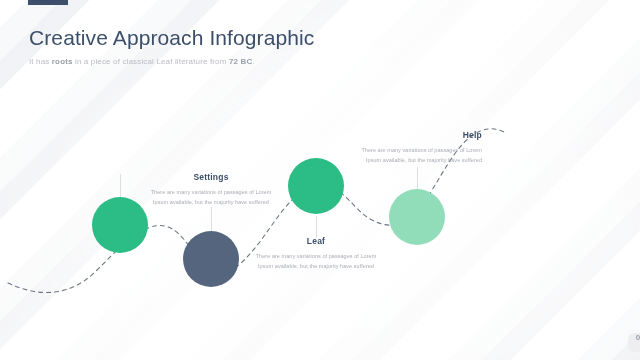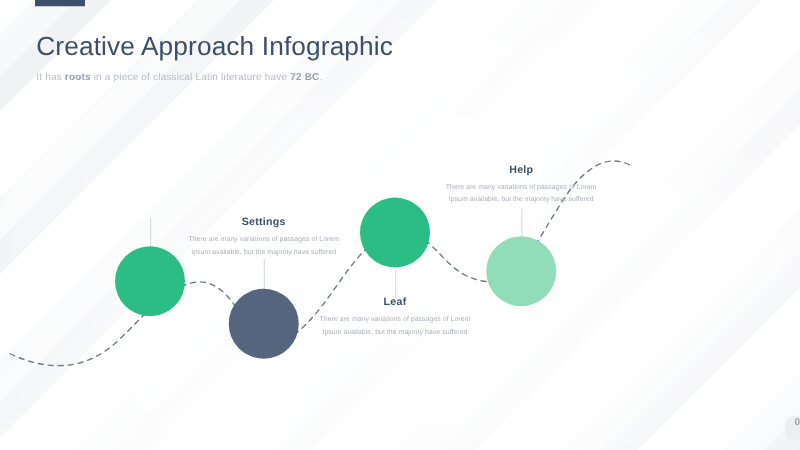--- a/index.html
+++ b/index.html
@@ -119,21 +119,21 @@
     margin-top: 5px;
     font-size: 5.5px;
     line-height: 1.85;
     color: #a9adb6;
     letter-spacing: 0.05px;
   }
 
   .t-lab      { left: 55px;  top: 139px; width: 130px; }
   .t-settings { left: 146px; top: 172px; width: 130px; }
   .t-leaf     { left: 251px; top: 236px; width: 130px; }
-  .t-help     { left: 352px; top: 130px; width: 130px; }
+  .t-help     { left: 352px; top: 130px; width: 130px; text-align: right; }
 
   
   .page-badge {
     position: absolute;
     right: 7px;
     bottom: 8px;
     width: 25px;
     height: 19px;
     border-radius: 7px;
     background: #eeeef0;
@@ -154,21 +154,21 @@
 <div id="slide">
 
   <div class="bg-stripes"></div>
   <div class="bg-sheen"></div>
   <div class="bg-soft"></div>
 
   <div class="top-bar"></div>
 
   <div class="header">
     <div class="title">Creative Approach Infographic</div>
-    <div class="subtitle"><span>It has </span><b>roots</b><span> in a piece of classical Latin literature have </span><b>72 BC</b><span>.</span></div>
+    <div class="subtitle"><span>It has </span><b>roots</b><span> in a piece of classical Leaf literature from </span><b>72 BC</b><span>.</span></div>
   </div>
 
   <svg class="curve-layer" width="640" height="360" viewBox="0 0 640 360">
     <path d="M 8,283 C 40,298 70,296 95,272 C 118,250 128,236 148,228
              C 172,218 185,240 195,255 C 208,274 222,280 240,264
              C 262,244 274,218 292,200 C 306,186 318,180 330,186
              C 348,194 356,212 372,220 C 390,229 402,226 414,214
              C 430,198 440,174 456,152 C 472,131 488,124 504,132" fill="none" stroke="#6d7683" stroke-width="1.1" stroke-dasharray="4 4" stroke-linecap="round"></path>
   </svg>
 

